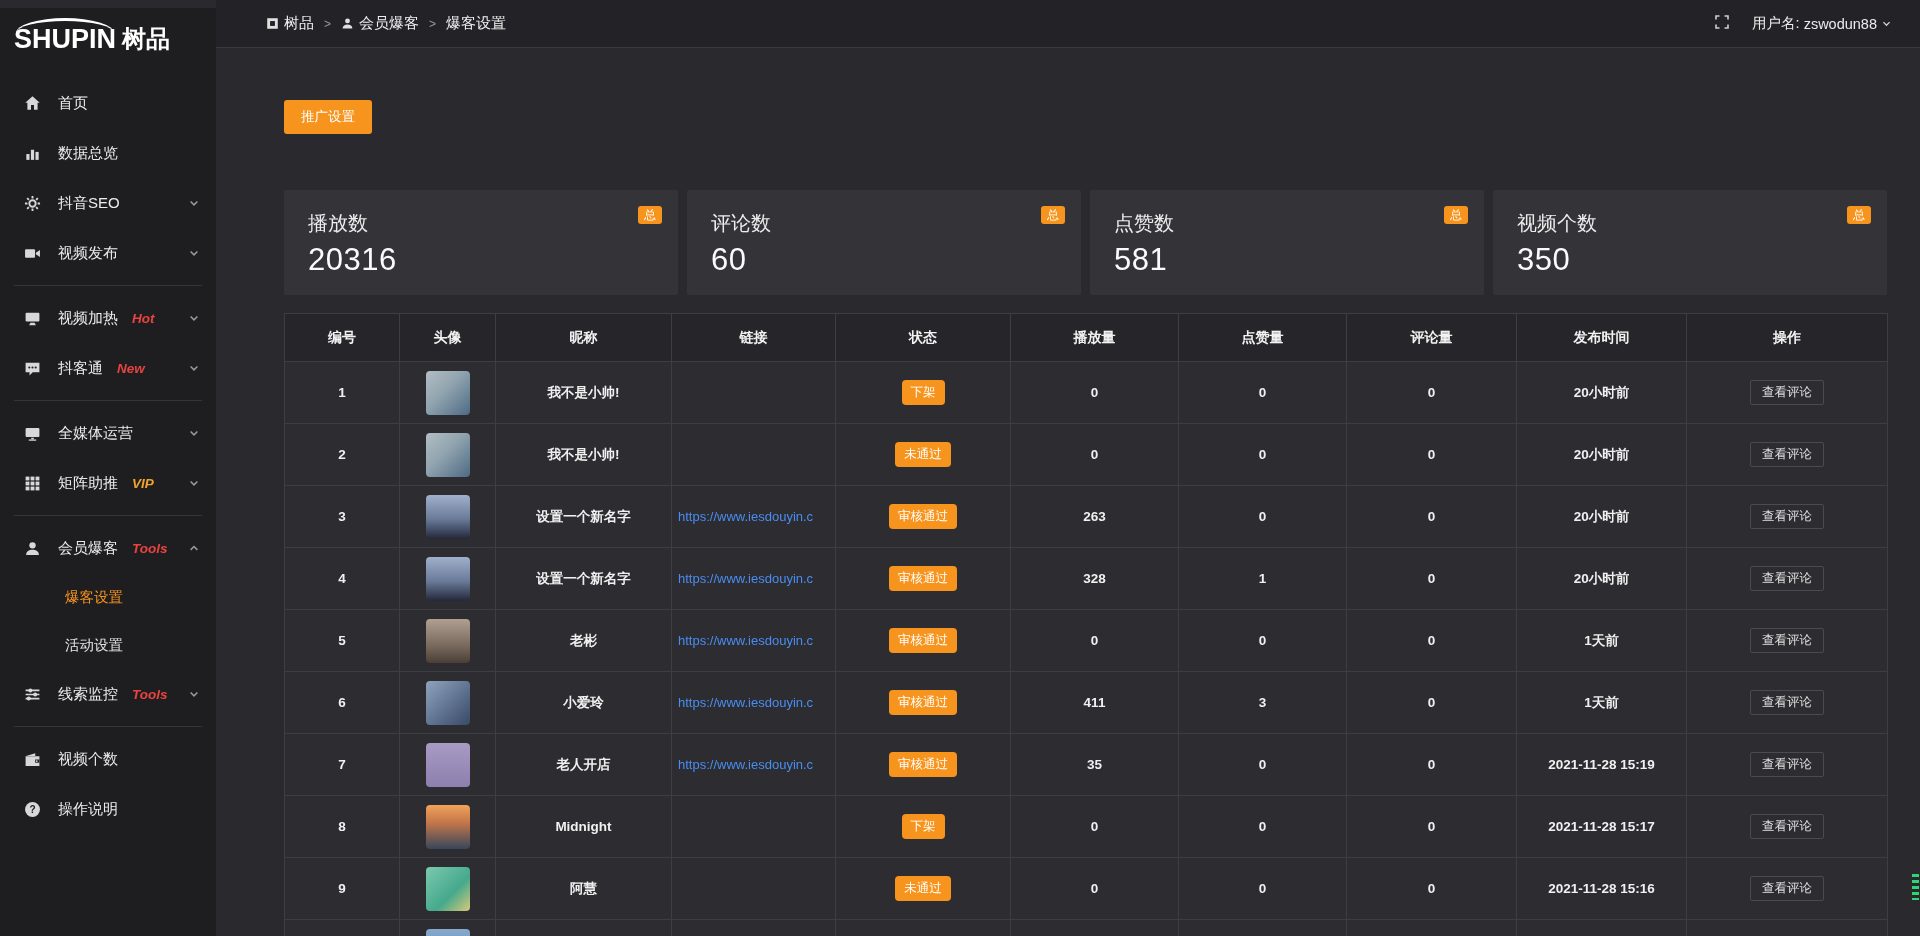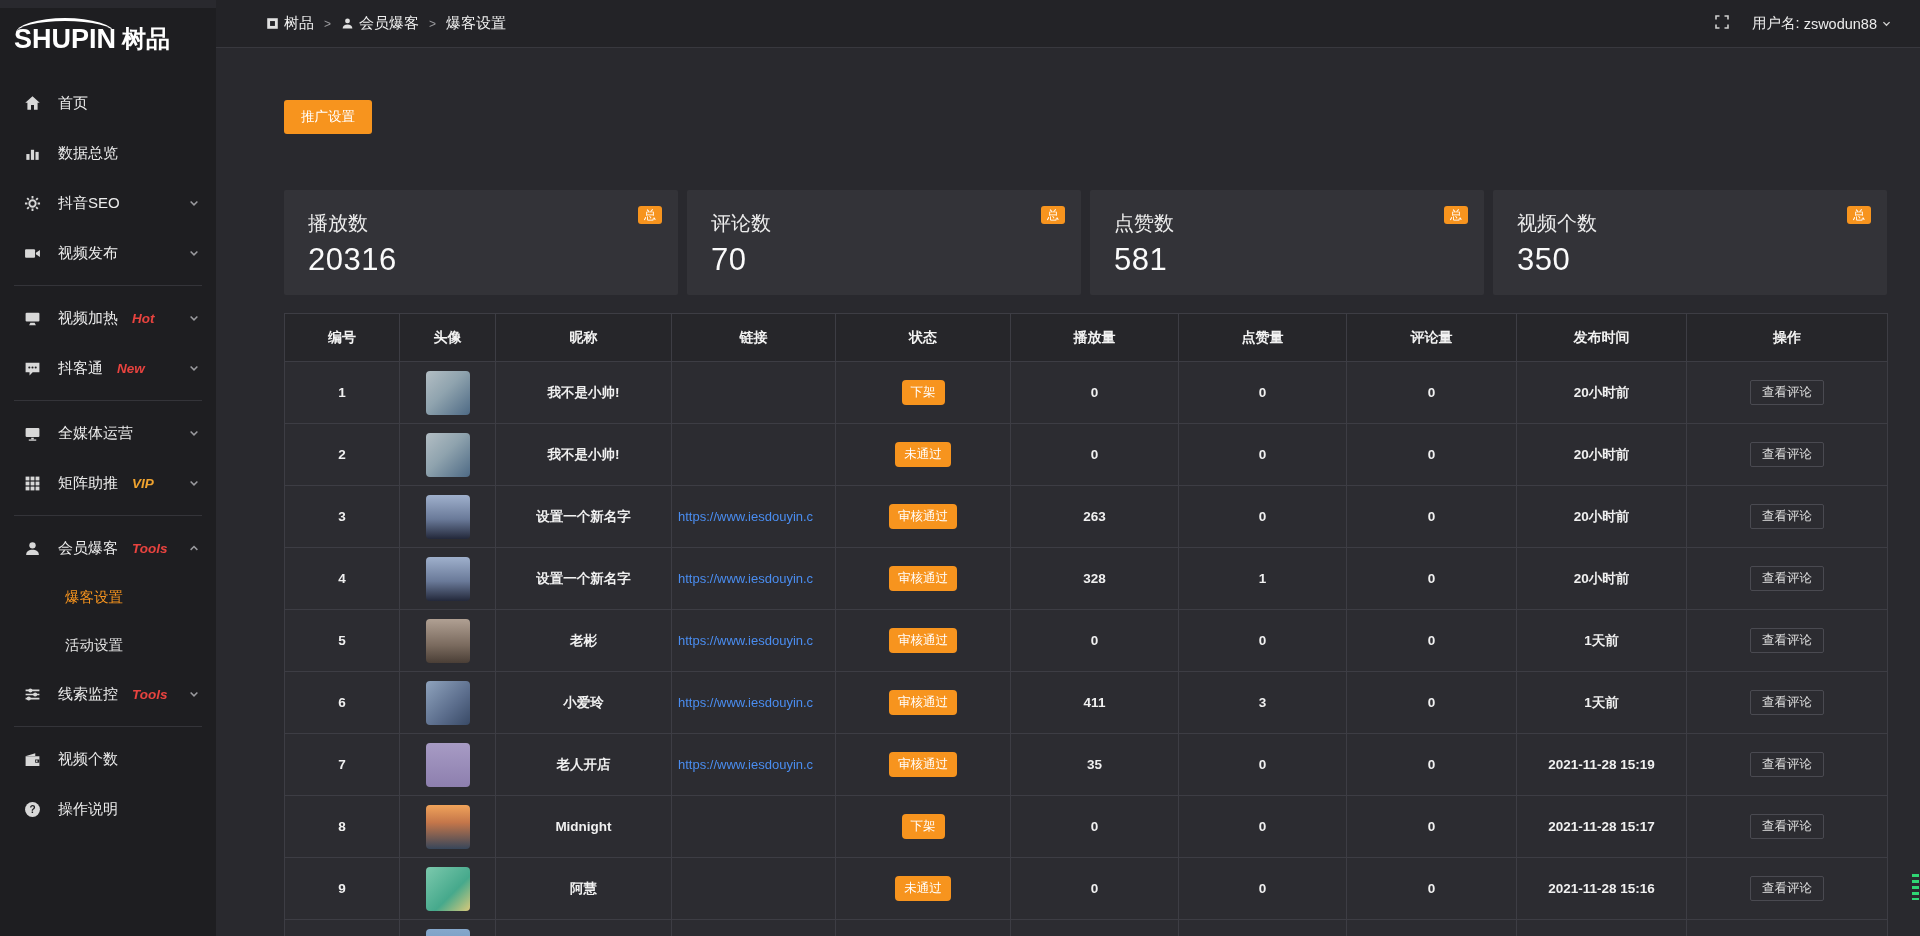--- a/index.html
+++ b/index.html
@@ -334,21 +334,21 @@
   <div class="cards">
   <div class="card">
     <div class="card-label">播放数</div>
     <span class="card-badge">总</span>
     <div class="card-value">20316</div>
   </div>
 
   <div class="card">
     <div class="card-label">评论数</div>
     <span class="card-badge">总</span>
-    <div class="card-value">70</div>
+    <div class="card-value">60</div>
   </div>
 
   <div class="card">
     <div class="card-label">点赞数</div>
     <span class="card-badge">总</span>
     <div class="card-value">581</div>
   </div>
 
   <div class="card">
     <div class="card-label">视频个数</div>

